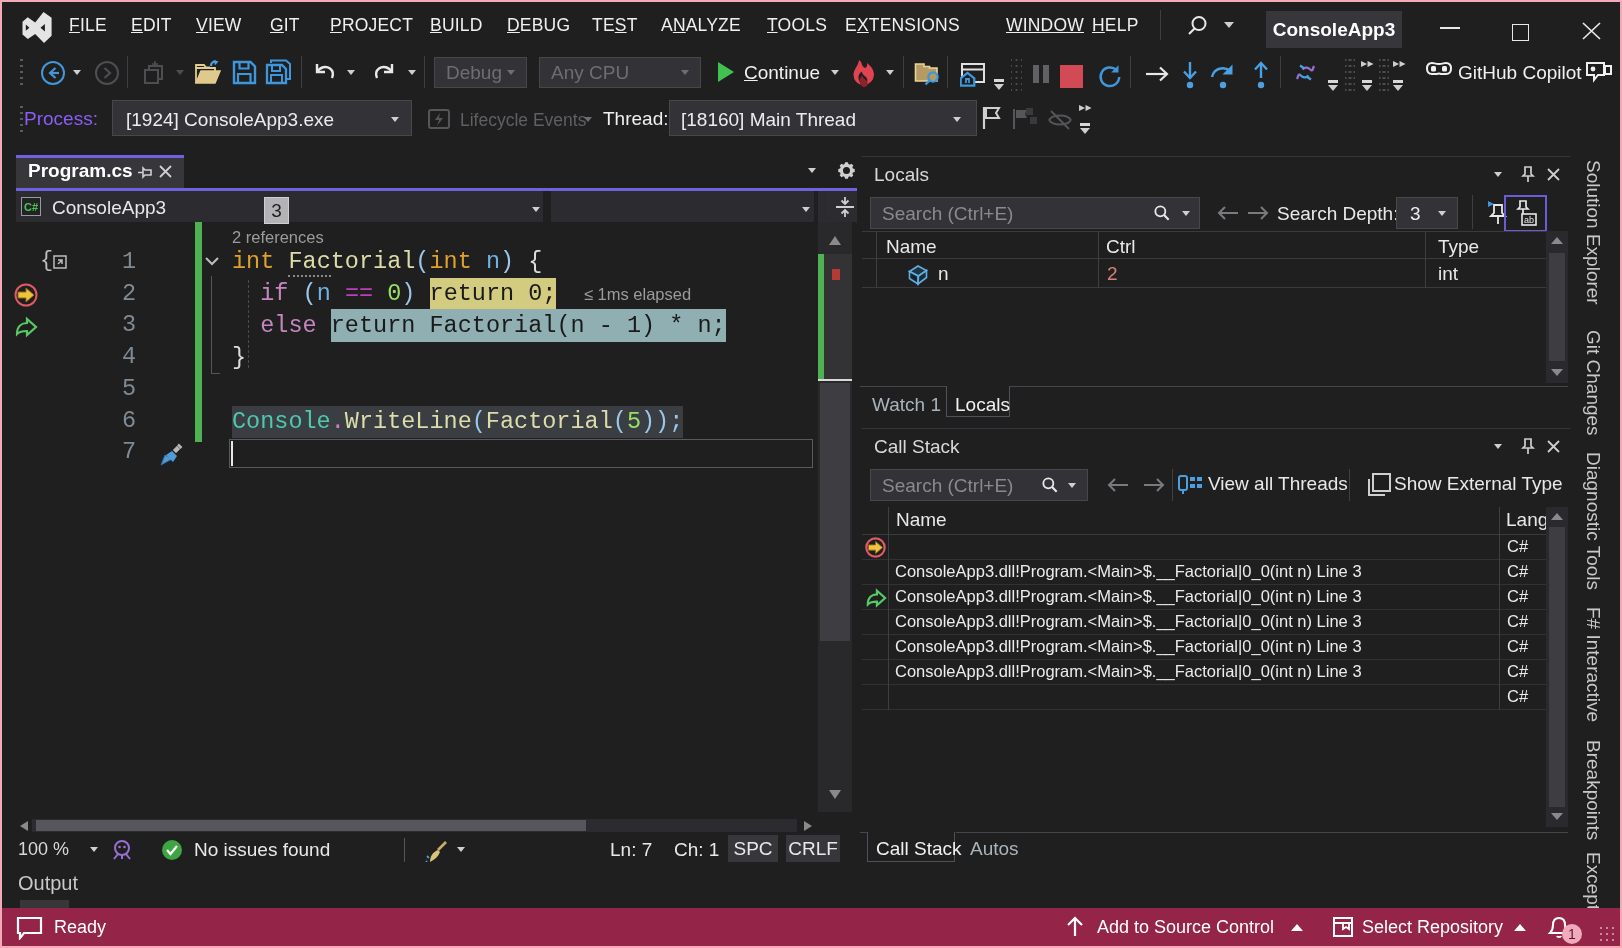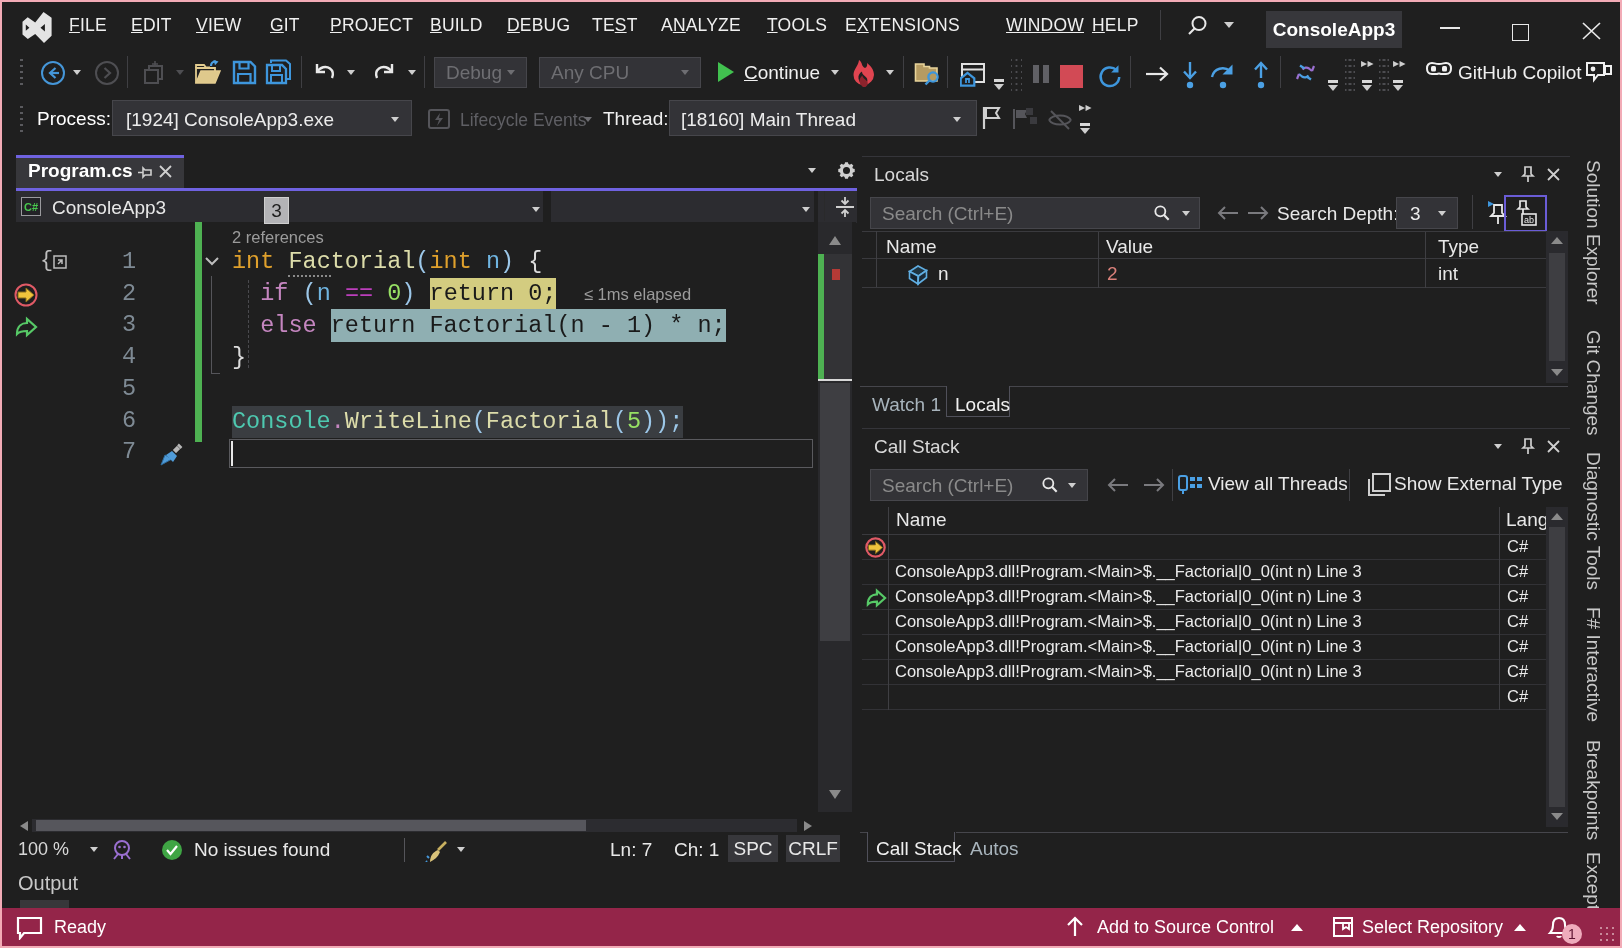--- a/index.html
+++ b/index.html
@@ -209,21 +209,21 @@
   <svg class="abs" style="left:1583px;top:12px;" width="28" height="26" viewBox="0 0 28 26">
       <path d="M2 3h17v12h-6l-4 5v-5H2z" fill="none" stroke="#f0f0f0" stroke-width="2"></path>
       <circle cx="8" cy="9" r="2.4" fill="#f0f0f0"></circle>
       <path d="M12 12c0-2.4 1.6-4 4-4" fill="none" stroke="#f0f0f0" stroke-width="0"></path>
       <rect x="20" y="6" width="6" height="8" fill="#1f1f1f" stroke="#f0f0f0" stroke-width="2"></rect>
     </svg>
 </div>
 
 <div class="abs" id="procbar" style="left:2px;top:97px;width:1618px;height:46px;background:#1f1f1f;">
   <div class="grip" style="left:16px;top:7px;height:32px;"></div>
-  <span class="abs" style="left:35px;top:11px;font-size:19px;color:#ffffff;">Process:</span>
+  <span class="abs" style="left:22px;top:11px;font-size:19px;color:#8b5cf6;">Process:</span>
   <div class="abs ddbox" style="left:110px;top:3px;width:300px;height:36px;"></div>
   <span class="abs" style="left:124px;top:12px;font-size:19px;">[1924] ConsoleApp3.exe</span>
   <span class="caretsm abs" style="left:389px;top:20px;"></span>
   <svg class="abs" style="left:425px;top:10px;" width="24" height="24" viewBox="0 0 24 24">
       <rect x="2" y="3" width="20" height="18" rx="2" fill="none" stroke="#55555a" stroke-width="2"></rect>
       <path d="M13 6l-5 7h4l-2 6 6-8h-4z" fill="#55555a"></path>
     </svg>
   <span class="abs dim" style="left:458px;top:13px;font-size:17.5px;color:#5f5f64;">Lifecycle Events</span>
   <span class="caretsm abs" style="left:582px;top:20px;border-top-color:#6e6e72;"></span>
   <span class="abs" style="left:601px;top:11px;font-size:19px;color:#f0f0f0;">Thread:</span>
@@ -411,21 +411,21 @@
     </svg>
   <div class="abs" style="left:644px;top:52px;width:43px;height:37px;border:2.5px solid #6a5cd6;"></div>
   <svg class="abs" style="left:652px;top:56px;" width="26" height="28" viewBox="0 0 26 28">
       <path d="M8 2h6v6l2 2H6l2-2zM11 10v5" stroke="#e8e8e8" stroke-width="1.7" fill="none"></path>
       <rect x="10" y="15" width="14" height="11" fill="#1f1f1f" stroke="#e8e8e8" stroke-width="1.6"></rect>
       <text x="17" y="24" font-size="9" fill="#e8e8e8" text-anchor="middle" font-family="Liberation Sans">ab</text>
     </svg>
 
   <div class="abs" style="left:2px;top:88px;width:684px;height:28px;border-bottom:1px solid #3a3a3e;border-top:1px solid #3a3a3e;">
     <span class="abs" style="left:24px;top:4px;font-size:19px;color:#e8e8e8;">Name</span>
-    <span class="abs" style="left:244px;top:4px;font-size:19px;color:#e8e8e8;">Value</span>
+    <span class="abs" style="left:244px;top:4px;font-size:19px;color:#e8e8e8;">Ctrl</span>
     <span class="abs" style="left:576px;top:4px;font-size:19px;color:#e8e8e8;">Type</span>
     <div class="sep" style="left:236px;top:0;height:28px;"></div>
     <div class="sep" style="left:563px;top:0;height:28px;"></div>
   </div>
   <div class="sep" style="left:16px;top:88px;height:57px;"></div>
 
   <div class="abs" style="left:2px;top:116px;width:684px;height:29px;border-bottom:1px solid #3a3a3e;">
     <svg class="abs" style="left:44px;top:4px;" width="24" height="23" viewBox="0 0 24 23">
         <path d="M3.5 8.5 12 3l8.5 4.5-8 5.5z" fill="#1f3440" stroke="#60aee2" stroke-width="1.6"></path>
         <path d="M3.5 8.5v7L12 21v-8z" fill="#16222c" stroke="#60aee2" stroke-width="1.6"></path>

